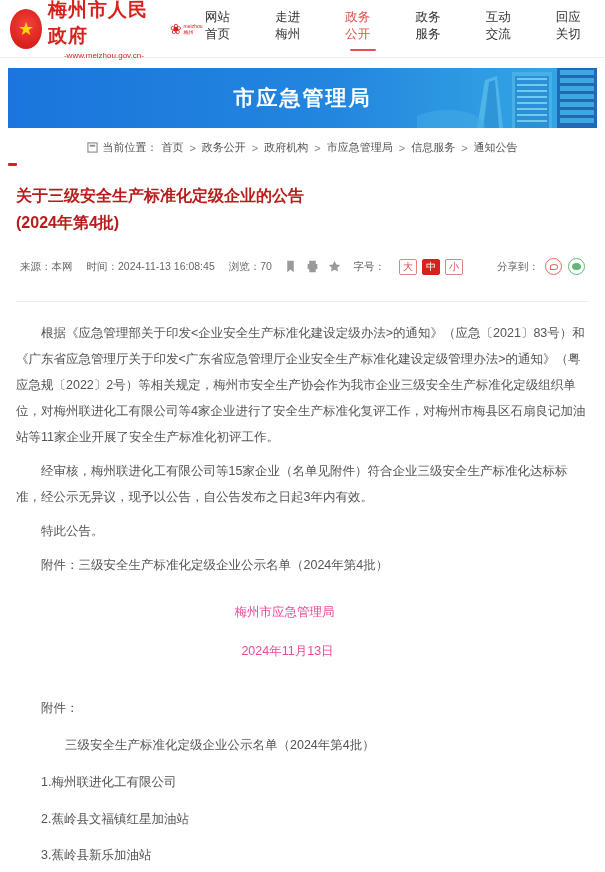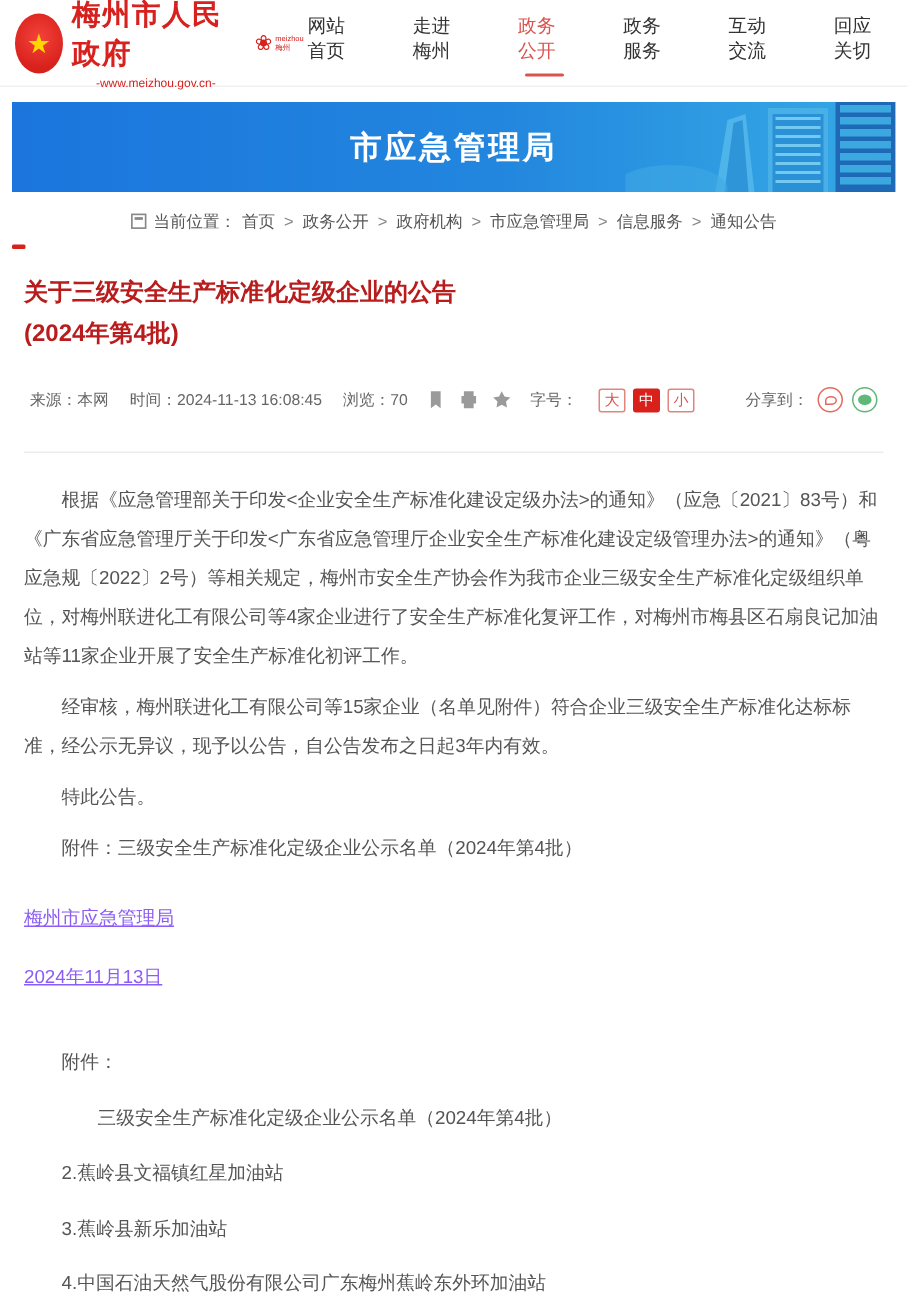--- a/index.html
+++ b/index.html
@@ -44,21 +44,21 @@
   .fs-btn.active { background:#d9211c; color:#fff; border-color:#d9211c; }
   .share-group { display:flex; align-items:center; gap:6px; margin-left:26px; }
   .share-icon { width:17px; height:17px; border-radius:50%; display:flex; align-items:center; justify-content:center; cursor:pointer; }
   .share-weibo { border:1px solid #e4695f; }
   .share-weibo .dot { width:8px; height:6px; border:1.5px solid #e4695f; border-radius:50% 50% 50% 0; }
   .share-wechat { border:1px solid #5fb878; }
   .share-wechat .bubble { width:9px; height:7px; background:#5fb878; border-radius:50% 50% 45% 50%; }
 
   .article-body { margin-top:18px; font-size:12.5px; color:#555; }
   .article-body p { text-indent:2em; line-height:26px; margin-bottom:8px; }
-  .signature { margin-top:26px; text-align:left; font-size:12.5px; color:#8b5cf6;text-decoration:underline; }
+  .signature { margin-top:26px; text-align:center; font-size:12.5px; color:#ec4899; }
   .signature .org { padding-right:36px; }
   .signature .date { padding-right:30px; margin-top:22px; }
 
   .attachment { margin-top:40px; margin-left:2em; font-size:12.5px; color:#555; }
   .attachment .att-label { margin-bottom:20px; }
   .attachment .att-title { margin-bottom:20px;margin-left:24px; }
   .att-item { margin-bottom:20px; line-height:1.3; }
 </style>
 </head>
 <body>
@@ -190,18 +190,19 @@
   </div>
 
   <div class="signature">
     <div class="org">梅州市应急管理局</div>
     <div class="date">2024年11月13日</div>
   </div>
 
   <div class="attachment">
     <div class="att-label">附件：</div>
     <div class="att-title">三级安全生产标准化定级企业公示名单（2024年第4批）</div>
+    <div class="att-item">1.梅州联进化工有限公司</div>
     <div class="att-item">2.蕉岭县文福镇红星加油站</div>
     <div class="att-item">3.蕉岭县新乐加油站</div>
     <div class="att-item">4.中国石油天然气股份有限公司广东梅州蕉岭东外环加油站</div>
 
   </div>
 </div>
 
 </body></html>

